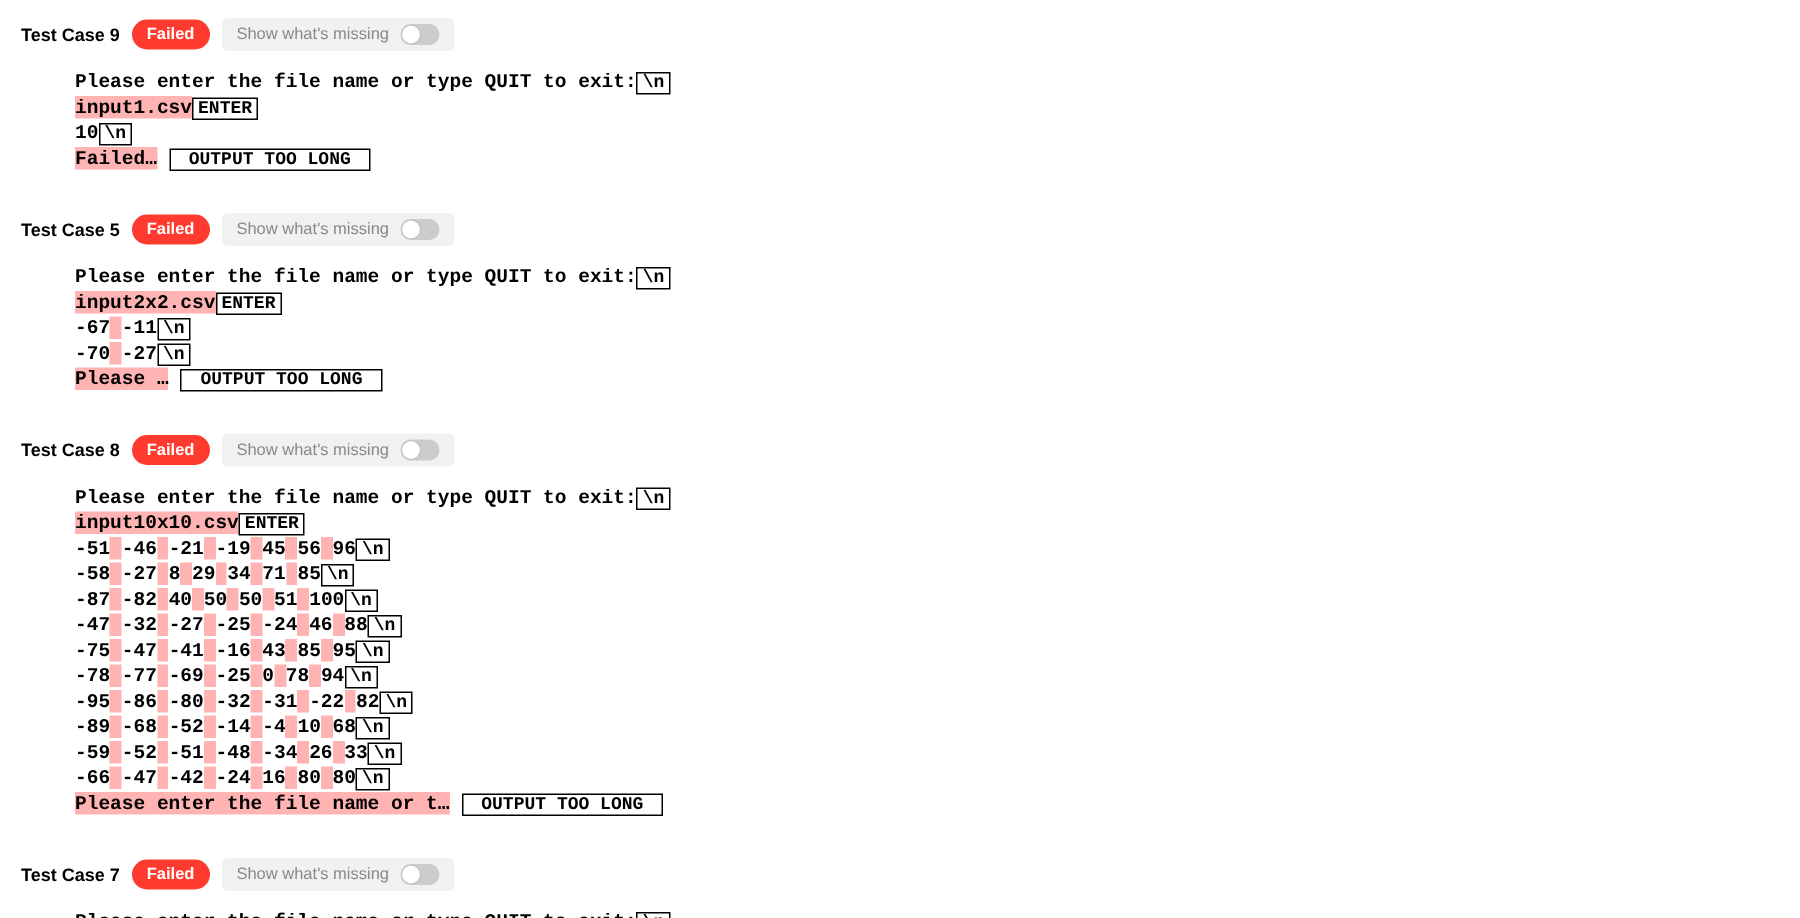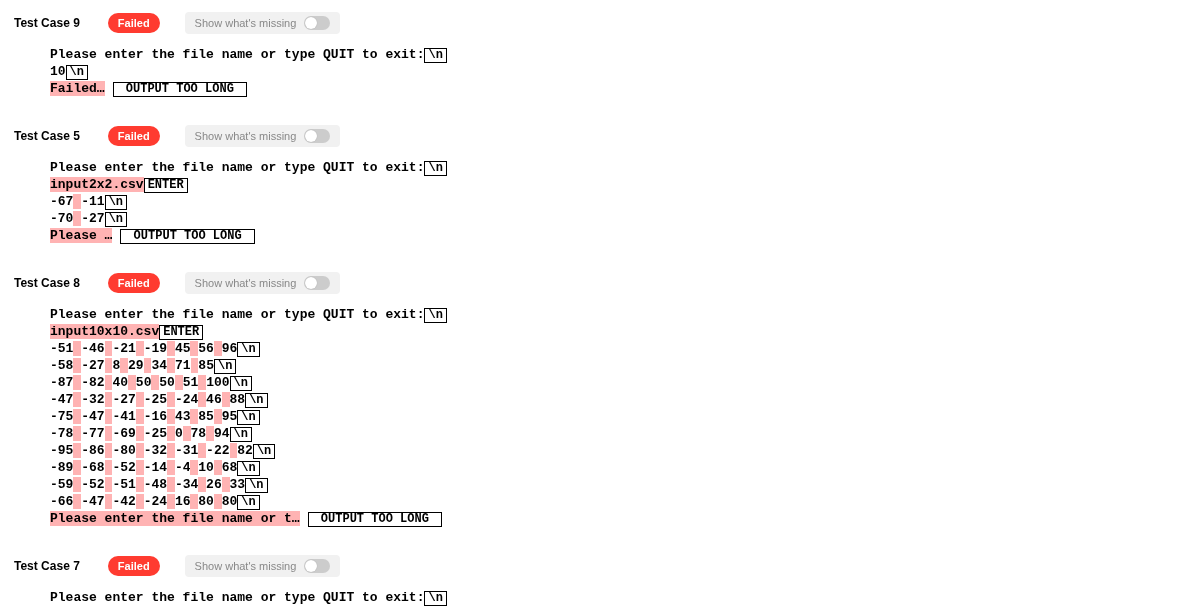--- a/index.html
+++ b/index.html
@@ -21,30 +21,28 @@
     font-weight: 700;
     font-size: 12px;
   }
   .status-badge {
     background: #ff3b30;
     color: #fff;
     font-size: 11px;
     font-weight: 600;
     padding: 4px 10px;
     border-radius: 12px;
-    margin-left: 20px;
   }
   .show-whats-missing {
     display: flex;
     align-items: center;
     gap: 8px;
     background: #f1f1f1;
     padding: 4px 10px;
     border-radius: 4px;
-    margin-left: 17px;
   }
   .swm-label {
     font-size: 11px;
     color: #888;
   }
   .toggle {
     width: 26px;
     height: 14px;
     background: #ccc;
     border-radius: 10px;
@@ -92,21 +90,21 @@
 <div id="root">
     <div class="test-case">
       <div class="tc-header">
         <span class="tc-title">Test Case 9</span>
         <span class="status-badge">Failed</span>
         <div class="show-whats-missing">
           <span class="swm-label">Show what's missing</span>
           <span class="toggle"></span>
         </div>
       </div>
-      <div class="output"><span class="row"><span>Please enter the file name or type QUIT to exit:</span><span class="nl">\n</span></span><span class="row"><span>10</span><span class="nl">\n</span></span><span class="row"><span class="hl">Failed…</span><span class="otl"> OUTPUT TOO LONG </span></span></div>
+      <div class="output"><span class="row"><span>Please enter the file name or type QUIT to exit:</span><span class="nl">\n</span></span><span class="row"><span class="hl">input1.csv</span><span class="enter">ENTER</span></span><span class="row"><span>10</span><span class="nl">\n</span></span><span class="row"><span class="hl">Failed…</span><span class="otl"> OUTPUT TOO LONG </span></span></div>
     </div>
     <div class="test-case">
       <div class="tc-header">
         <span class="tc-title">Test Case 5</span>
         <span class="status-badge">Failed</span>
         <div class="show-whats-missing">
           <span class="swm-label">Show what's missing</span>
           <span class="toggle"></span>
         </div>
       </div>

